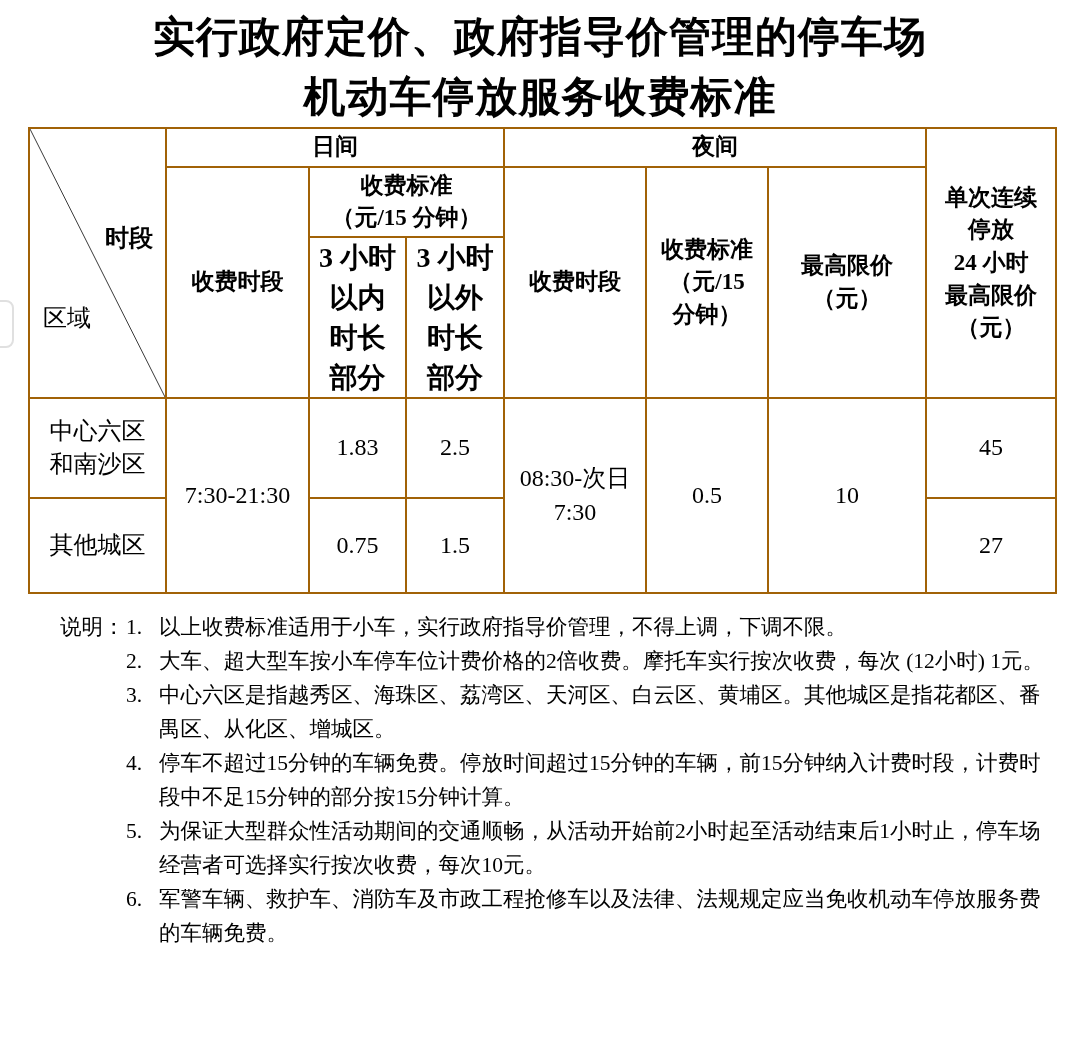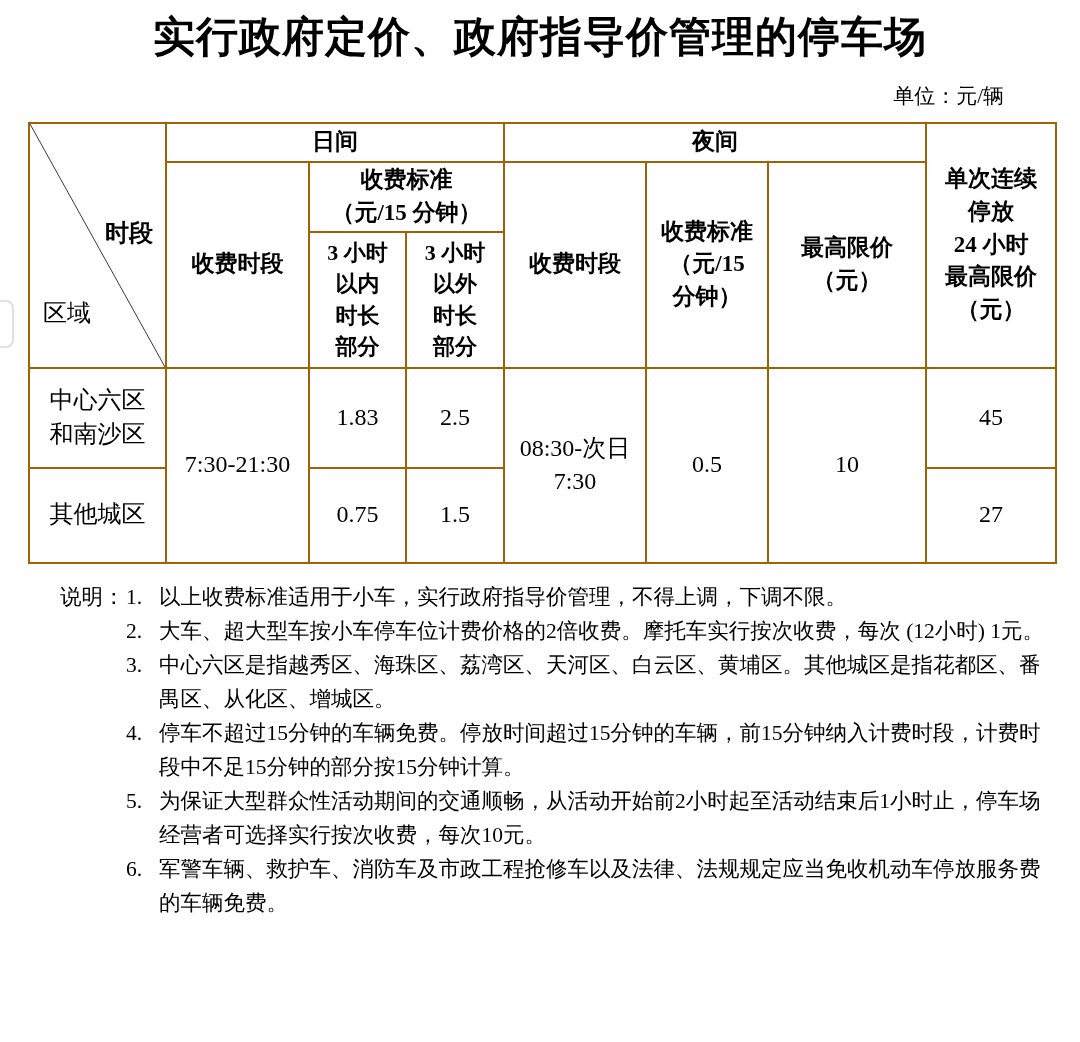--- a/index.html
+++ b/index.html
@@ -57,21 +57,21 @@
   .fee-table th {
     font-size: 23px;
     font-weight: 700;
     line-height: 1.42;
   }
   .fee-table td {
     font-size: 24px;
     font-weight: 400;
     line-height: 1.4;
   }
-  .fee-table th.subhead { font-size: 22px; border-radius: 7px; }
+  .fee-table th.subhead { font-size: 28px; border-radius: 7px; }
   tr.h1 { height: 39px; }
   tr.h2 { height: 70px; }
   tr.h3 { height: 136px; }
   tr.d1 { height: 100px; }
   tr.d2 { height: 95px; }
   .preline { white-space: pre-line; }
   
   th.corner { position: relative; }
   th.corner svg {
     position: absolute;
@@ -115,23 +115,23 @@
 </style>
 </head>
 <body>
 
 <div class="page">
 
   <div class="edge-artifact"></div>
 
   <div class="title">
     <div>实行政府定价、政府指导价管理的停车场</div>
+    <div>机动车停放服务收费标准</div>
   </div>
 
-  <div class="unit-label">单位：元/辆</div>
 
   <table class="fee-table">
     <colgroup>
       <col style="width:137px">
       <col style="width:143px">
       <col style="width:97px">
       <col style="width:98px">
       <col style="width:142px">
       <col style="width:122px">
       <col style="width:158px">

